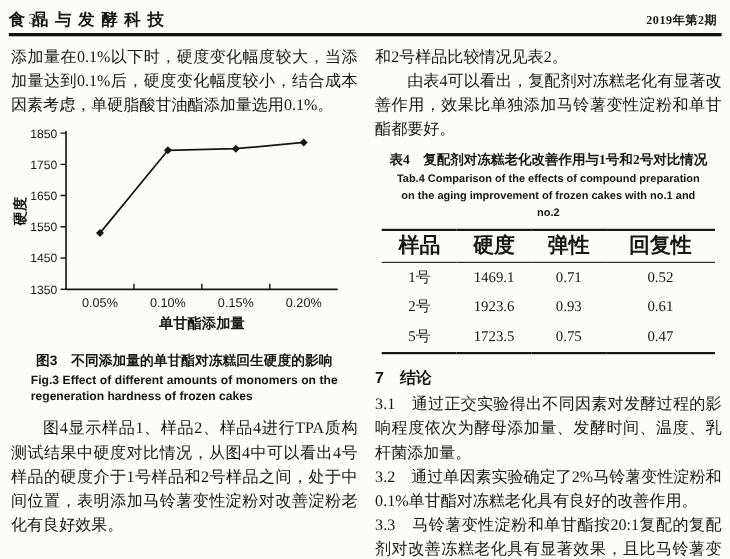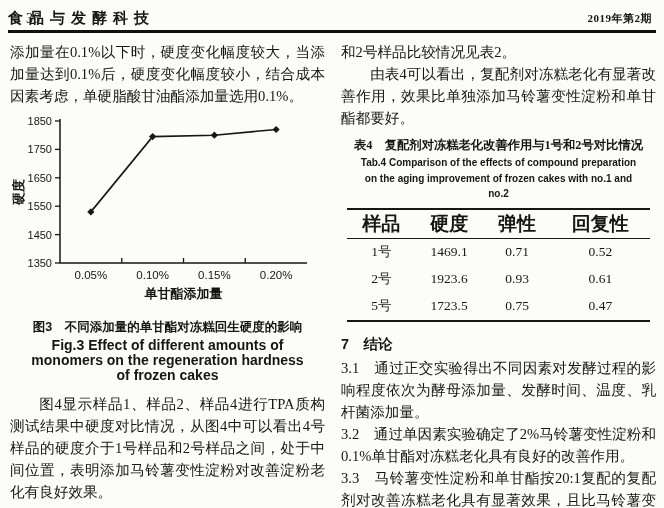--- a/index.html
+++ b/index.html
@@ -35,22 +35,22 @@
   }
   .col p{margin:0;}
   .indent{text-indent:2em;}
   
   .chart-box{margin:4px 0 0 0;}
   .fig-cap-zh{
     text-align:center;font-family:Liberation Sans, sans-serif;
     font-weight:bold;font-size:12.5px;line-height:17px;margin-top:2px;
   }
   .fig-cap-en{
-    text-align:center;font-family:"Liberation Sans","DejaVu Sans",sans-serif;
-    font-weight:bold;font-size:14px;line-height:15px;
+    font-family:"Liberation Sans","DejaVu Sans",sans-serif;
+    font-weight:bold;font-size:11px;line-height:15px;
     padding:0 18px;margin-top:2px;
   }
   .para-after-fig{margin-top:10px !important;}
   
   .tab-cap-zh{
     text-align:center;font-family:Liberation Serif, serif;
     font-weight:bold;font-size:12.3px;line-height:17px;margin-top:8px;
   }
   .tab-cap-en{
     text-align:center;font-family:"Liberation Sans","DejaVu Sans",sans-serif;

